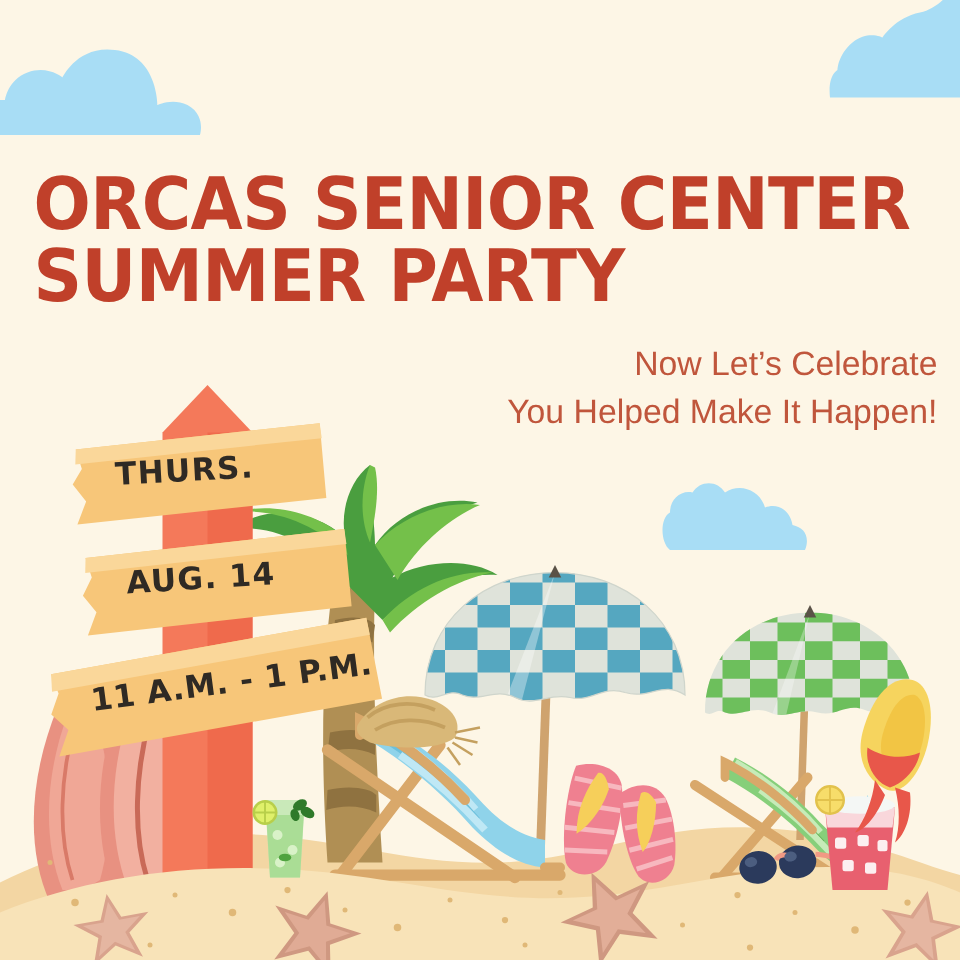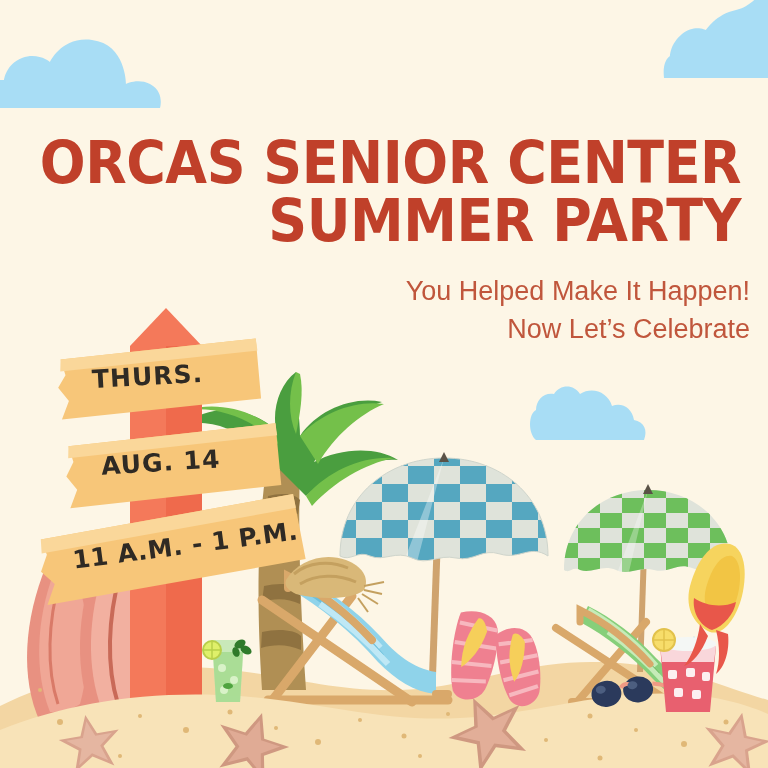--- a/index.html
+++ b/index.html
@@ -8,21 +8,21 @@
     font-family:"Liberation Sans", sans-serif;
     background:#fdf6e6;
   }
   #poster{position:relative;width:768px;height:768px;overflow:hidden;background:#fdf6e6;}
   .layer{position:absolute;inset:0;}
   svg.layer{width:768px;height:768px;display:block;}
 
   
   #headline{
     position:absolute;left:0;top:136px;width:768px;
-    text-align:right;z-index:40;pointer-events:none;
+    text-align:left;z-index:40;pointer-events:none;
   }
   .title-line{
     font-family:"DejaVu Sans", sans-serif;
     font-weight:700;
     color:#c0402a;
     letter-spacing:-0.5px;
     line-height:0.96;
     transform:scaleX(0.93);
     transform-origin:center;
     white-space:nowrap;
@@ -420,17 +420,17 @@
       <path d="M0,-20 L6,-5 L22,-5 L9,5 L14,20 L0,11 L-14,20 L-9,5 L-22,-5 L-6,-5 Z" fill="#e5b6a1"></path>
     </g>
   </svg>
 
   <div id="headline">
     <div class="title-line" id="title1">ORCAS SENIOR CENTER</div>
     <div class="title-line" id="title2">SUMMER PARTY</div>
   </div>
 
   <div id="subtitle">
+    <div class="sub-line">Now Let’s Celebrate</div>
     <div class="sub-line">You Helped Make It Happen!</div>
-    <div class="sub-line">Now Let’s Celebrate</div>
   </div>
 
 </div>
 
 </body></html>

